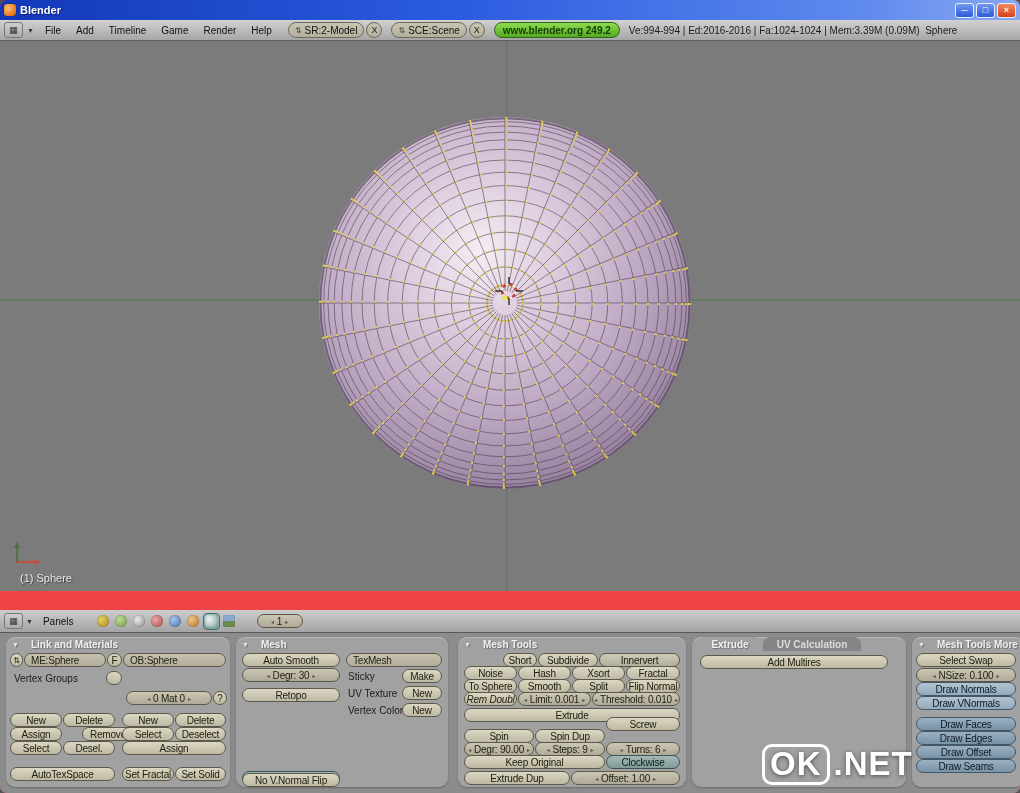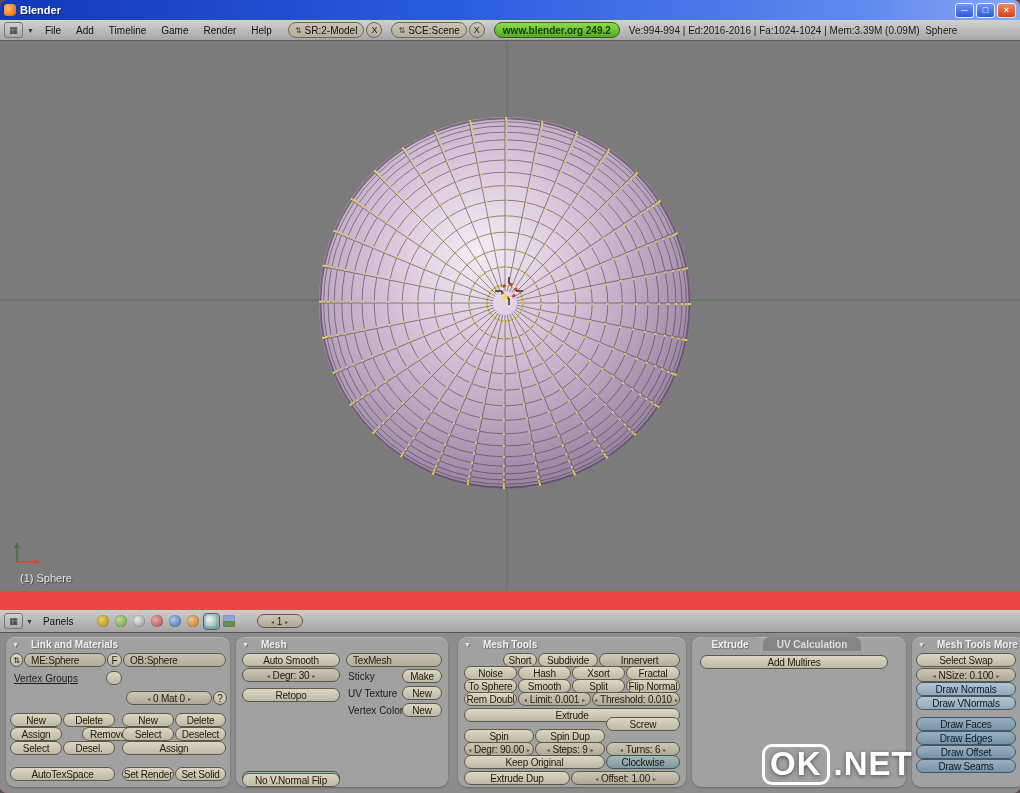--- a/index.html
+++ b/index.html
@@ -244,37 +244,37 @@
 
     <div class="panel" style="left:6px;top:4px;width:224px;height:150px;">
       <div class="phead">
         <span class="tri">▼</span>
         <span>Link and Materials</span>
       </div>
       <span class="ctl mini" style="left:4px;top:16px;width:13px;">⇅</span>
       <span class="ctl fld" style="left:18px;top:16px;width:82px;">ME:Sphere</span>
       <span class="ctl" style="left:101px;top:16px;width:15px;">F</span>
       <span class="ctl fld" style="left:117px;top:16px;width:103px;">OB:Sphere</span>
-      <span class="lbl" style="left:8px;top:36px;text-decoration:underline;">Vertex Groups</span>
+      <span class="lbl" style="left:8px;top:36px;">Vertex Groups</span>
       <span class="ctl mini" style="left:100px;top:34px;width:16px;"></span>
       <span class="ctl num" style="left:120px;top:54px;width:86px;">0 Mat 0</span>
       <span class="ctl" style="left:207px;top:54px;width:14px;">?</span>
       <span class="ctl" style="left:4px;top:76px;width:52px;">New</span>
       <span class="ctl" style="left:57px;top:76px;width:52px;">Delete</span>
       <span class="ctl" style="left:116px;top:76px;width:52px;">New</span>
       <span class="ctl" style="left:169px;top:76px;width:51px;">Delete</span>
       <span class="ctl" style="left:4px;top:90px;width:52px;">Assign</span>
       <span class="ctl" style="left:63px;top:90px;width:52px;margin-left:13px;">Remove</span>
       <span class="ctl" style="left:116px;top:90px;width:52px;">Select</span>
       <span class="ctl" style="left:169px;top:90px;width:51px;">Deselect</span>
       <span class="ctl" style="left:4px;top:104px;width:52px;">Select</span>
       <span class="ctl" style="left:57px;top:104px;width:52px;">Desel.</span>
       <span class="ctl" style="left:116px;top:104px;width:104px;">Assign</span>
       <span class="ctl" style="left:4px;top:130px;width:105px;">AutoTexSpace</span>
-      <span class="ctl" style="left:116px;top:130px;width:52px;">Set Render</span>
+      <span class="ctl" style="left:116px;top:130px;width:52px;">Set Fractal</span>
       <span class="ctl" style="left:169px;top:130px;width:51px;">Set Solid</span>
     </div>
 
     <div class="panel" style="left:236px;top:4px;width:212px;height:150px;">
       <div class="phead">
         <span class="tri">▼</span>
         <span>Mesh</span>
       </div>
       <span class="ctl" style="left:6px;top:16px;width:98px;">Auto Smooth</span>
       <span class="ctl num" style="left:6px;top:31px;width:98px;">Degr: 30</span>
@@ -300,21 +300,21 @@
       <span class="ctl" style="left:80px;top:16px;width:60px;">Subdivide</span>
       <span class="ctl menu" style="left:141px;top:16px;width:81px;">Innervert</span>
       <span class="ctl" style="left:6px;top:29px;width:53px;">Noise</span>
       <span class="ctl" style="left:60px;top:29px;width:53px;">Hash</span>
       <span class="ctl" style="left:114px;top:29px;width:53px;">Xsort</span>
       <span class="ctl" style="left:168px;top:29px;width:54px;">Fractal</span>
       <span class="ctl" style="left:6px;top:42px;width:53px;">To Sphere</span>
       <span class="ctl" style="left:60px;top:42px;width:53px;">Smooth</span>
       <span class="ctl" style="left:114px;top:42px;width:53px;">Split</span>
       <span class="ctl" style="left:168px;top:42px;width:54px;">Flip Normal</span>
-      <span class="ctl" style="left:6px;top:55px;width:53px;">Rem Doubl</span>
+      <span class="ctl" style="left:6px;top:55px;width:53px;font-style:italic;">Rem Doubl</span>
       <span class="ctl num" style="left:60px;top:55px;width:73px;">Limit: 0.001</span>
       <span class="ctl num" style="left:134px;top:55px;width:88px;">Threshold: 0.010</span>
       <span class="ctl" style="left:6px;top:71px;width:216px;">Extrude</span>
       <span class="ctl" style="left:6px;top:92px;width:70px;">Spin</span>
       <span class="ctl" style="left:77px;top:92px;width:70px;">Spin Dup</span>
       <span class="ctl" style="left:148px;top:80px;width:74px;">Screw</span>
       <span class="ctl num" style="left:6px;top:105px;width:70px;">Degr: 90.00</span>
       <span class="ctl num" style="left:77px;top:105px;width:70px;">Steps: 9</span>
       <span class="ctl num" style="left:148px;top:105px;width:74px;">Turns: 6</span>
       <span class="ctl" style="left:6px;top:118px;width:141px;">Keep Original</span>

